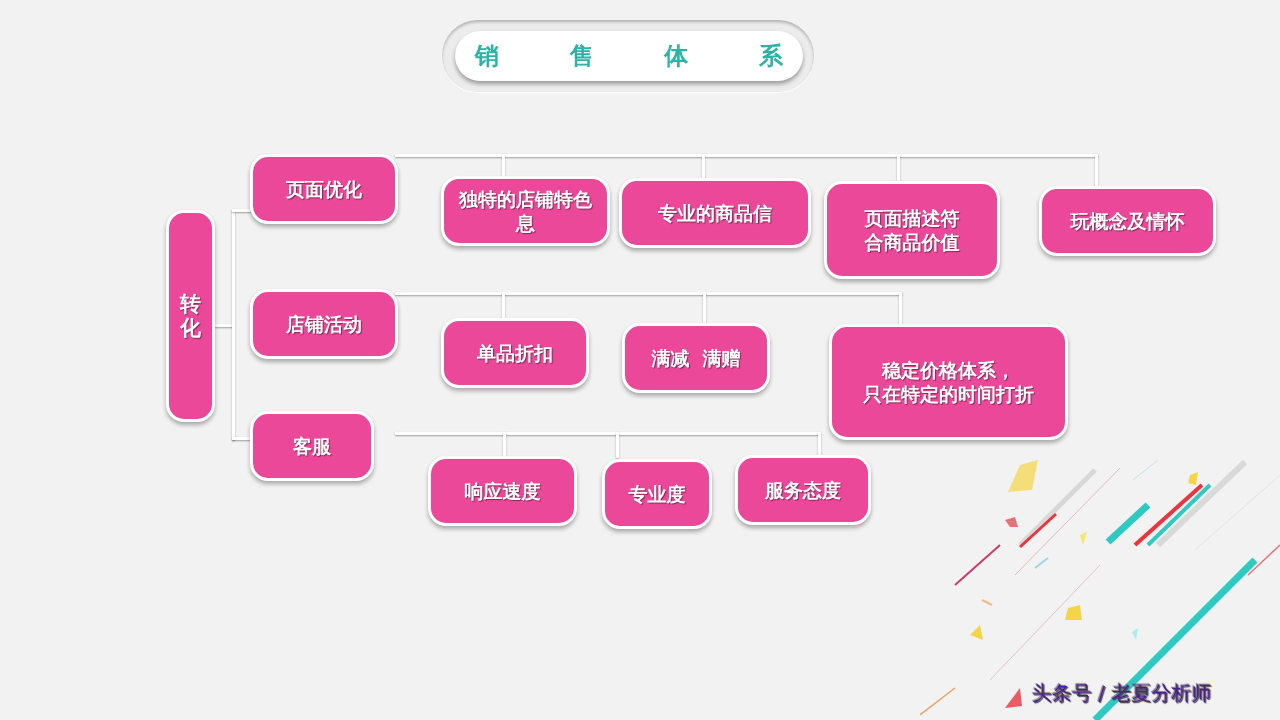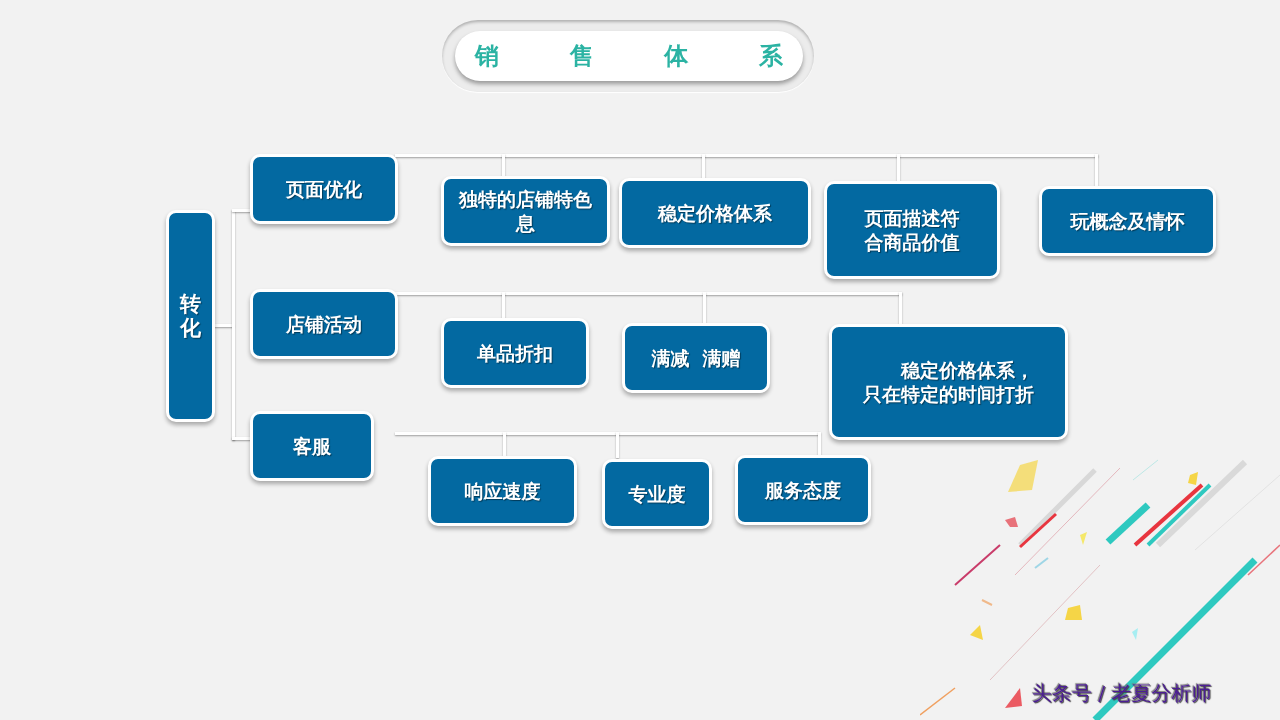--- a/index.html
+++ b/index.html
@@ -4,21 +4,21 @@
 <style>
   html, body { margin:0; padding:0; }
   body { width:1280px; height:720px; background:#f2f2f2; position:relative; overflow:hidden;
          font-family:"DejaVu Sans", "Liberation Sans", sans-serif; }
   .title-outer { position:absolute; left:442px; top:20px; width:372px; height:72px; border-radius:36px;
          background:#ececec; box-shadow: inset 0 2px 3px rgba(0,0,0,0.25), 0 1px 1px #fff; }
   .title-inner { position:absolute; left:455px; top:31px; width:348px; height:50px; border-radius:25px;
          background:#ffffff; box-shadow: 0 3px 4px rgba(0,0,0,0.35); display:flex; justify-content:space-between;
          align-items:center; padding:0 20px; box-sizing:border-box; }
   .title-inner span { color:#2bb3a3; font-size:24px; font-weight:bold; }
-  .box { position:absolute; background:#0369a1; border:3px solid #ffffff; border-radius:10px; box-sizing:border-box;
+  .box { position:absolute; background:#ec4899; border:3px solid #ffffff; border-radius:18px; box-sizing:border-box;
          box-shadow: 0 3px 4px rgba(0,0,0,0.3); color:#fff; font-weight:bold; font-size:19px;
          display:flex; align-items:center; justify-content:center; text-align:center; line-height:24px;
          text-shadow: 1px 1px 1px rgba(0,0,0,0.45); white-space:pre-line; }
   .line { position:absolute; background:#ffffff; box-shadow: 0 1px 2px rgba(0,0,0,0.35); }
   .watermark { position:absolute; left:1032px; top:680px; font-size:20px; color:#4c1d95;
          text-shadow: 1px 1px 1px #444, -1px -1px 1px #777; }
   svg.deco { position:absolute; left:920px; top:450px; }
 </style>
 </head>
 <body>
@@ -54,28 +54,28 @@
 
 <div class="box" style="left:166px;top:210px;width:49px;height:212px;font-size:21px;">转
 化</div>
 
 <div class="box" style="left:250px;top:154px;width:148px;height:70px;">页面优化</div>
 <div class="box" style="left:250px;top:289px;width:148px;height:70px;">店铺活动</div>
 <div class="box" style="left:250px;top:411px;width:124px;height:70px;">客服</div>
 
 <div class="box" style="left:441px;top:176px;width:169px;height:70px;">独特的店铺特色
 息</div>
-<div class="box" style="left:619px;top:178px;width:192px;height:70px;">稳定价格体系</div>
+<div class="box" style="left:619px;top:178px;width:192px;height:70px;">专业的商品信</div>
 <div class="box" style="left:824px;top:181px;width:176px;height:98px;">页面描述符
 合商品价值</div>
 <div class="box" style="left:1000px;top:186px;width:177px;height:70px;margin-left:39px;">玩概念及情怀</div>
 
 <div class="box" style="left:441px;top:318px;width:148px;height:70px;text-align:right;">单品折扣</div>
 <div class="box" style="left:622px;top:323px;width:148px;height:70px;white-space:pre;">满减  满赠</div>
-<div class="box" style="left:829px;top:324px;width:239px;height:116px;text-align:right;">稳定价格体系，
+<div class="box" style="left:829px;top:324px;width:239px;height:116px;">稳定价格体系，
 只在特定的时间打折</div>
 
 <div class="box" style="left:428px;top:456px;width:149px;height:70px;">响应速度</div>
 <div class="box" style="left:602px;top:459px;width:110px;height:70px;">专业度</div>
 <div class="box" style="left:735px;top:455px;width:136px;height:70px;">服务态度</div>
 
 <svg class="deco" width="360" height="270" viewBox="0 0 360 270">
   <polygon points="100,15 118,10 112,40 88,42" fill="#f5d547" opacity="0.7"></polygon>
   <line x1="100" y1="95" x2="175" y2="20" stroke="#d8d8d8" stroke-width="5"></line>
   <line x1="100" y1="97" x2="136" y2="64" stroke="#e8353f" stroke-width="3"></line>

